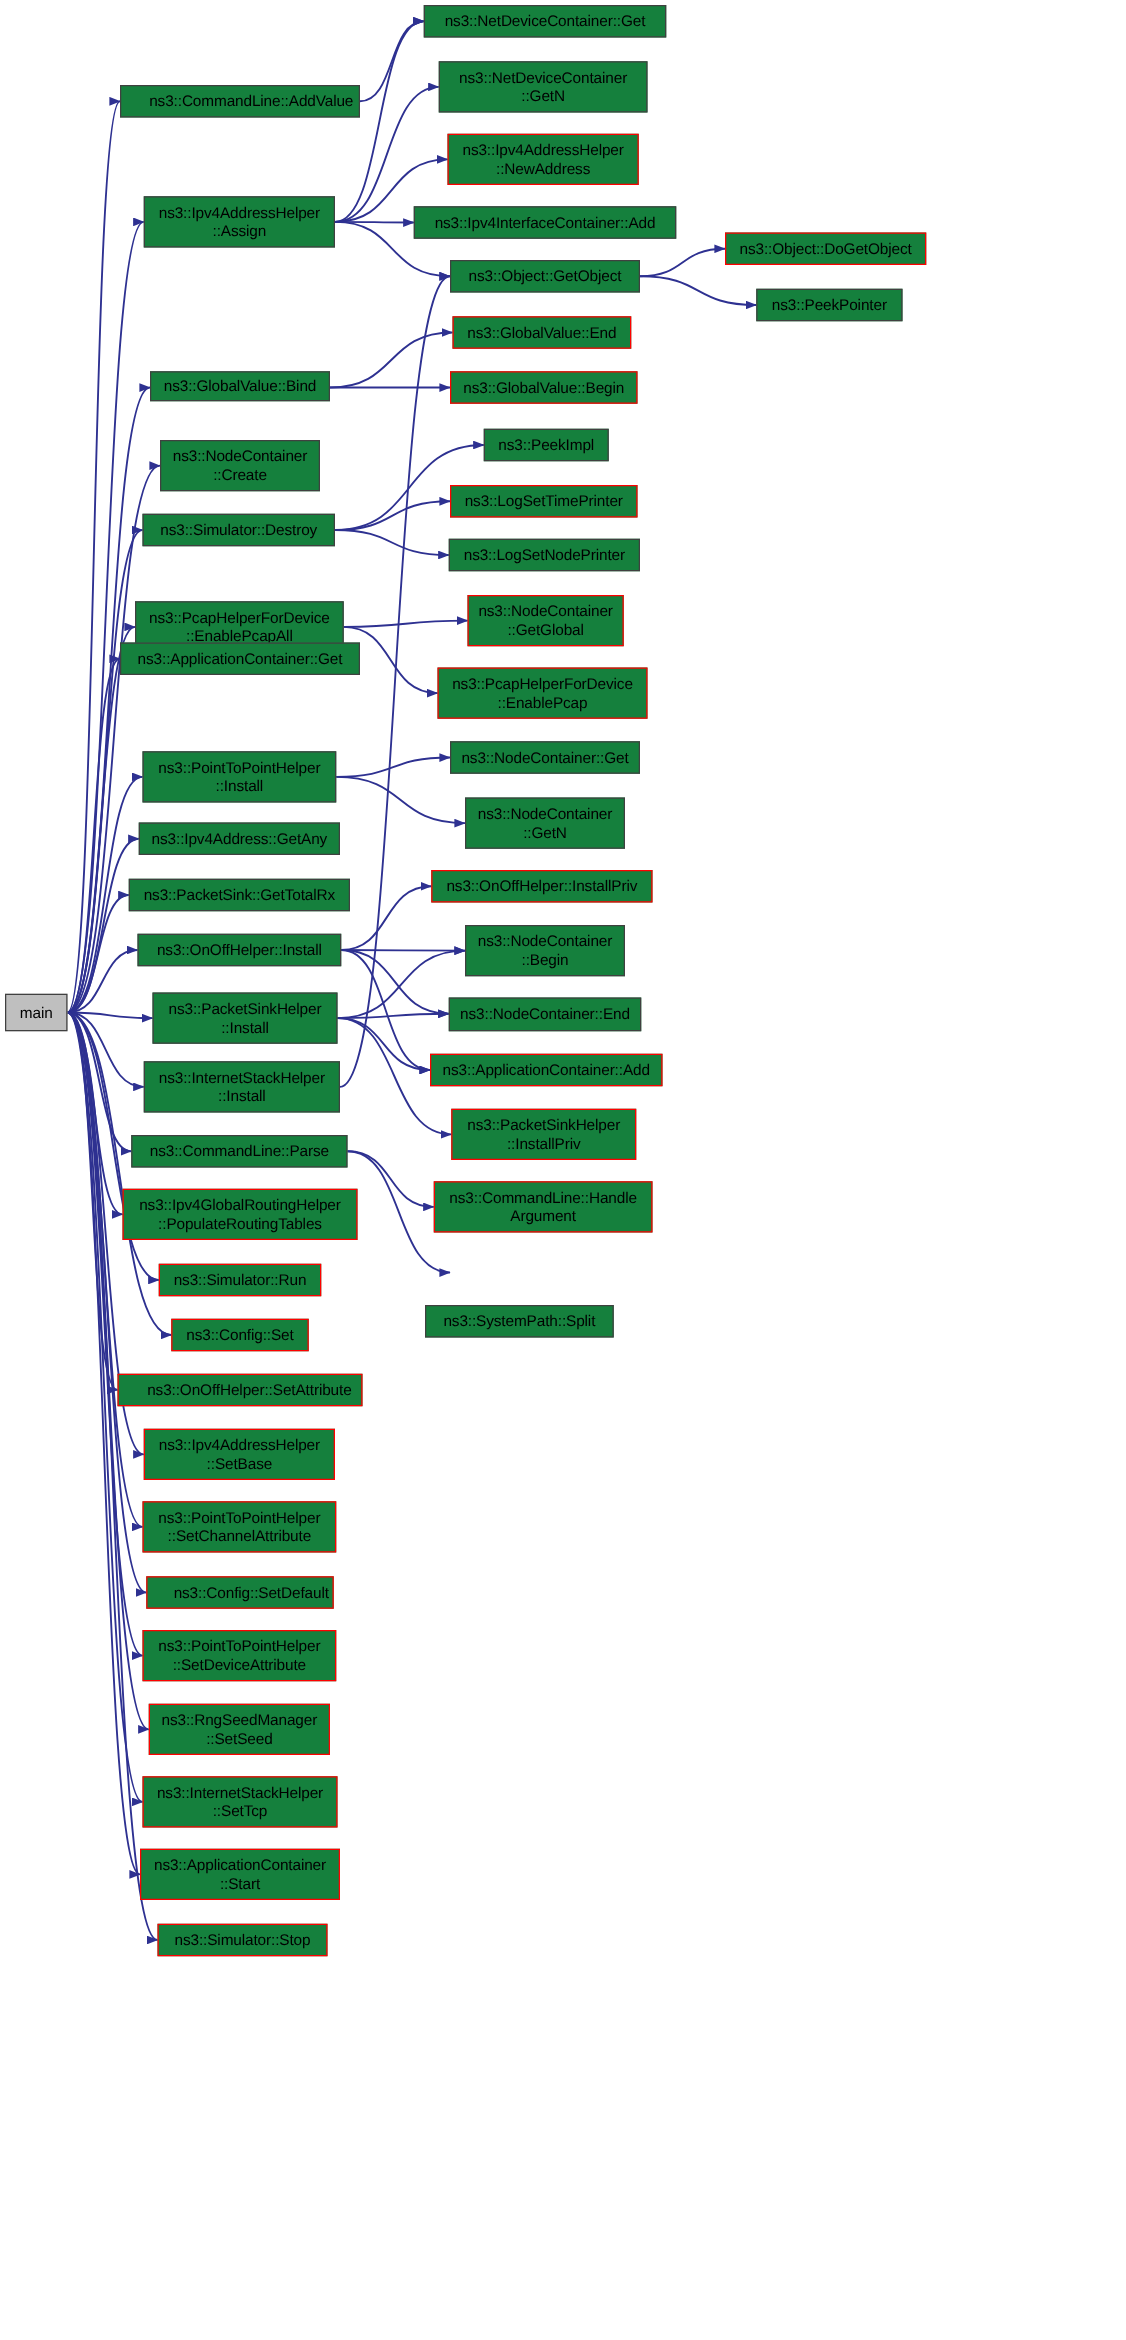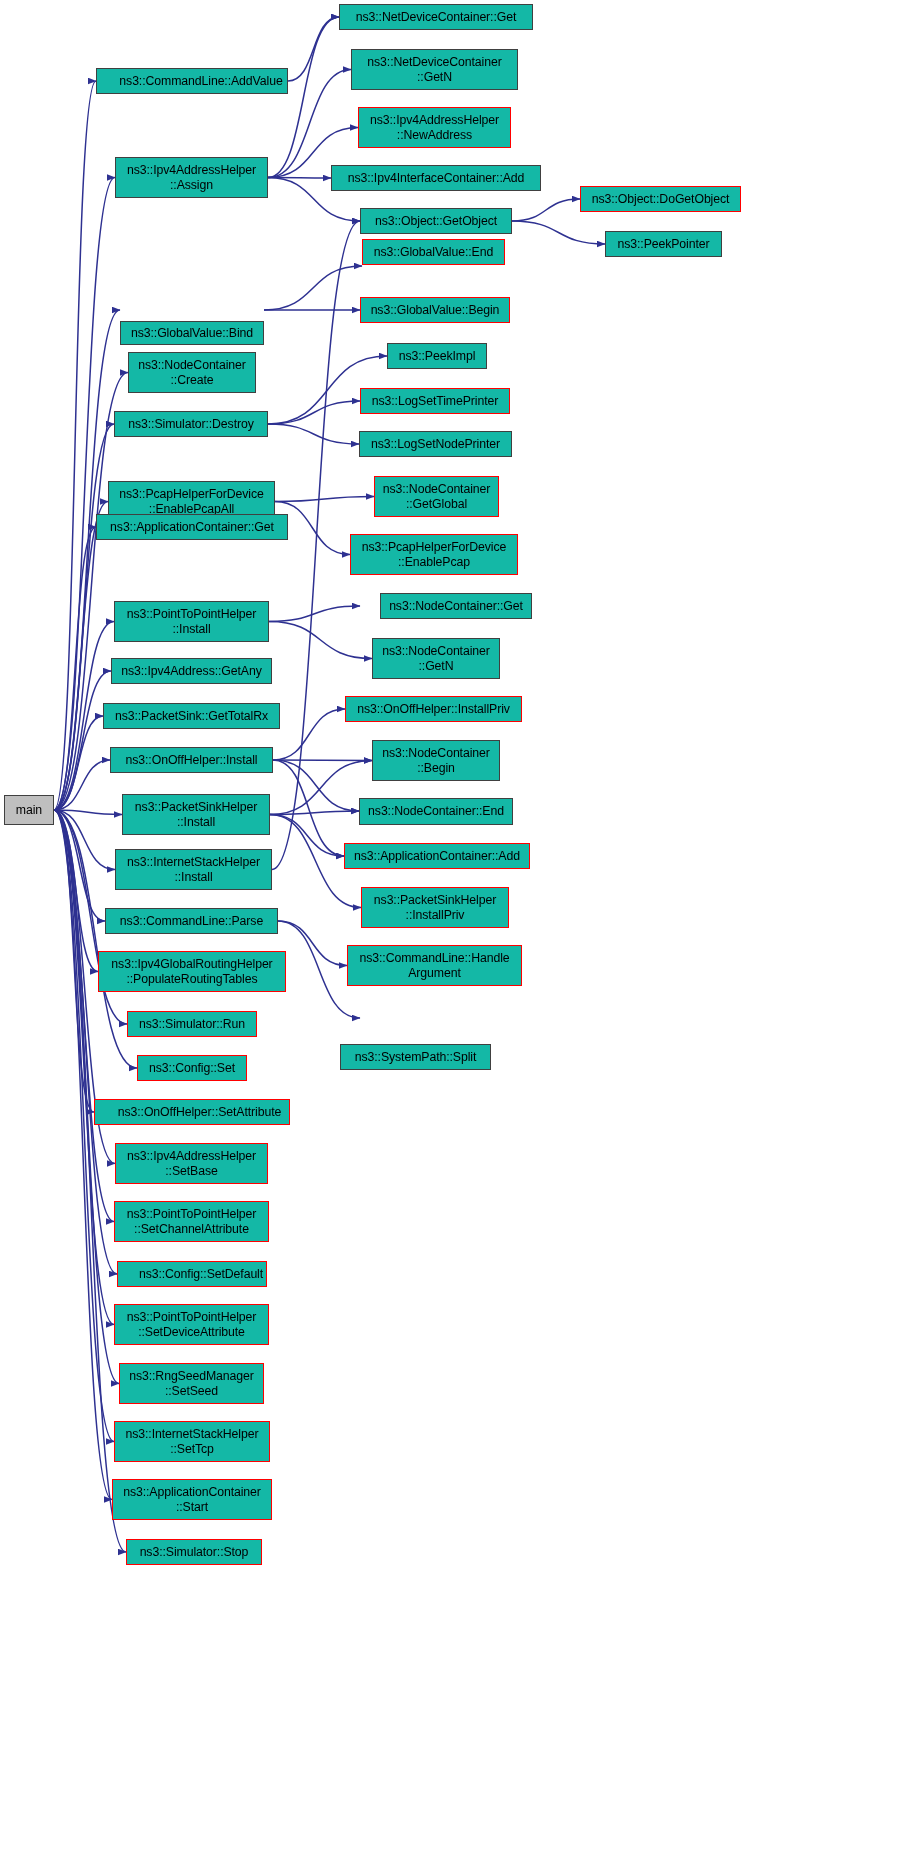--- a/index.html
+++ b/index.html
@@ -23,21 +23,21 @@
     height: 1872px;
     pointer-events: none;
   }
   .node {
     position: absolute;
     box-sizing: border-box;
     display: flex;
     align-items: center;
     justify-content: center;
     text-align: center;
-    background: #14b8a6;
+    background: #15803d;
     color: #000000;
     font-size: 12.3px;
     line-height: 14.5px;
     letter-spacing: -0.1px;
     white-space: pre-line;
     z-index: 2;
   }
   .node.black {
     border: 1.6px solid #404040;
   }
@@ -114,21 +114,21 @@
         <path d="M512,221 C549.4,221 542.6,199 580,199" marker-end="url(#arrow)" stroke="#2e3191"></path>
         <path d="M512,221 C563.15,221 553.85,244 605,244" marker-end="url(#arrow)" stroke="#2e3191"></path>
         <path d="M272,869.5 C320.4,869.5 311.6,221 360,221" marker-end="url(#arrow)" stroke="#2e3191"></path>
       </g>
   </svg>
   <div id="nodes-layer">
       <div class="node root" style="left: 4px; top: 795px; width: 50px; height: 30px;">main</div>
       <div class="node black" style="left: 96px; top: 68px; width: 192px; height: 26px; padding-left: 18px;">ns3::CommandLine::AddValue</div>
       <div class="node black" style="left: 115px; top: 157px; width: 153px; height: 41px;">ns3::Ipv4AddressHelper
 ::Assign</div>
-      <div class="node black" style="left: 120px; top: 297px; width: 144px; height: 24px; margin-top: 24px;">ns3::GlobalValue::Bind</div>
+      <div class="node black" style="left: 120px; top: 297px; width: 144px; height: 24px;">ns3::GlobalValue::Bind</div>
       <div class="node black" style="left: 128px; top: 352px; width: 128px; height: 41px;">ns3::NodeContainer
 ::Create</div>
       <div class="node black" style="left: 114px; top: 411px; width: 154px; height: 26px;">ns3::Simulator::Destroy</div>
       <div class="node black" style="left: 108px; top: 481px; width: 167px; height: 41px;">ns3::PcapHelperForDevice
 ::EnablePcapAll</div>
       <div class="node black" style="left: 96px; top: 514px; width: 192px; height: 26px;">ns3::ApplicationContainer::Get</div>
       <div class="node black" style="left: 114px; top: 601px; width: 155px; height: 41px;">ns3::PointToPointHelper
 ::Install</div>
       <div class="node black" style="left: 111px; top: 658px; width: 161px; height: 26px;">ns3::Ipv4Address::GetAny</div>
       <div class="node black" style="left: 103px; top: 703px; width: 177px; height: 26px;">ns3::PacketSink::GetTotalRx</div>
@@ -157,30 +157,30 @@
       <div class="node red" style="left: 112px; top: 1479px; width: 160px; height: 41px;">ns3::ApplicationContainer
 ::Start</div>
       <div class="node red" style="left: 126px; top: 1539px; width: 136px; height: 26px;">ns3::Simulator::Stop</div>
       <div class="node black" style="left: 339px; top: 4px; width: 194px; height: 26px;">ns3::NetDeviceContainer::Get</div>
       <div class="node black" style="left: 351px; top: 49px; width: 167px; height: 41px;">ns3::NetDeviceContainer
 ::GetN</div>
       <div class="node red" style="left: 358px; top: 107px; width: 153px; height: 41px;">ns3::Ipv4AddressHelper
 ::NewAddress</div>
       <div class="node black" style="left: 331px; top: 165px; width: 210px; height: 26px;">ns3::Ipv4InterfaceContainer::Add</div>
       <div class="node black" style="left: 360px; top: 208px; width: 152px; height: 26px;">ns3::Object::GetObject</div>
-      <div class="node red" style="left: 362px; top: 239px; width: 143px; height: 26px;">ns3::GlobalValue::End</div>
+      <div class="node red" style="left: 362px; top: 253px; width: 143px; height: 26px;">ns3::GlobalValue::End</div>
       <div class="node red" style="left: 360px; top: 297px; width: 150px; height: 26px;">ns3::GlobalValue::Begin</div>
       <div class="node black" style="left: 387px; top: 343px; width: 100px; height: 26px;">ns3::PeekImpl</div>
       <div class="node red" style="left: 360px; top: 388px; width: 150px; height: 26px;">ns3::LogSetTimePrinter</div>
       <div class="node black" style="left: 359px; top: 431px; width: 153px; height: 26px;">ns3::LogSetNodePrinter</div>
       <div class="node red" style="left: 374px; top: 476px; width: 125px; height: 41px;">ns3::NodeContainer
 ::GetGlobal</div>
       <div class="node red" style="left: 350px; top: 534px; width: 168px; height: 41px;">ns3::PcapHelperForDevice
 ::EnablePcap</div>
-      <div class="node black" style="left: 380px; top: 593px; width: 152px; height: 26px;">ns3::NodeContainer::Get</div>
+      <div class="node black" style="left: 360px; top: 593px; width: 152px; height: 26px;">ns3::NodeContainer::Get</div>
       <div class="node black" style="left: 372px; top: 638px; width: 128px; height: 41px;">ns3::NodeContainer
 ::GetN</div>
       <div class="node red" style="left: 345px; top: 696px; width: 177px; height: 26px;">ns3::OnOffHelper::InstallPriv</div>
       <div class="node black" style="left: 372px; top: 740px; width: 128px; height: 41px;">ns3::NodeContainer
 ::Begin</div>
       <div class="node black" style="left: 359px; top: 798px; width: 154px; height: 27px;">ns3::NodeContainer::End</div>
       <div class="node red" style="left: 344px; top: 843px; width: 186px; height: 26px;">ns3::ApplicationContainer::Add</div>
       <div class="node red" style="left: 361px; top: 887px; width: 148px; height: 41px;">ns3::PacketSinkHelper
 ::InstallPriv</div>
       <div class="node red" style="left: 347px; top: 945px; width: 175px; height: 41px;">ns3::CommandLine::Handle

